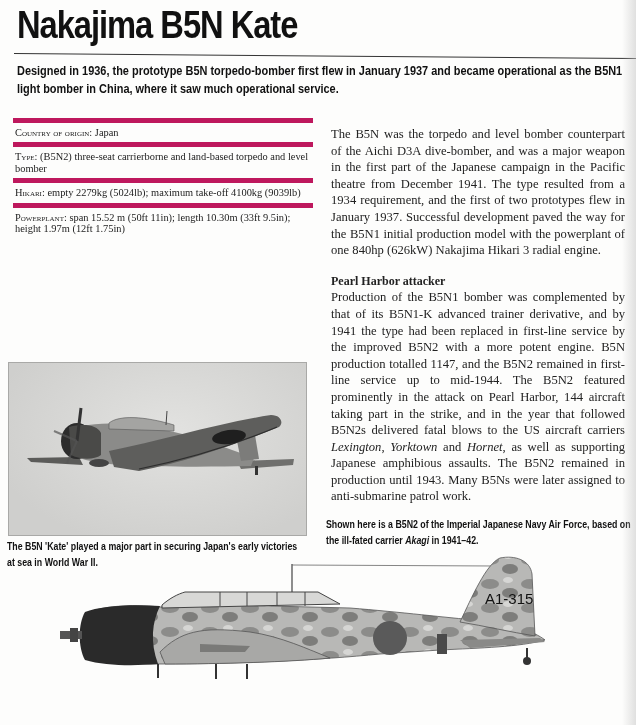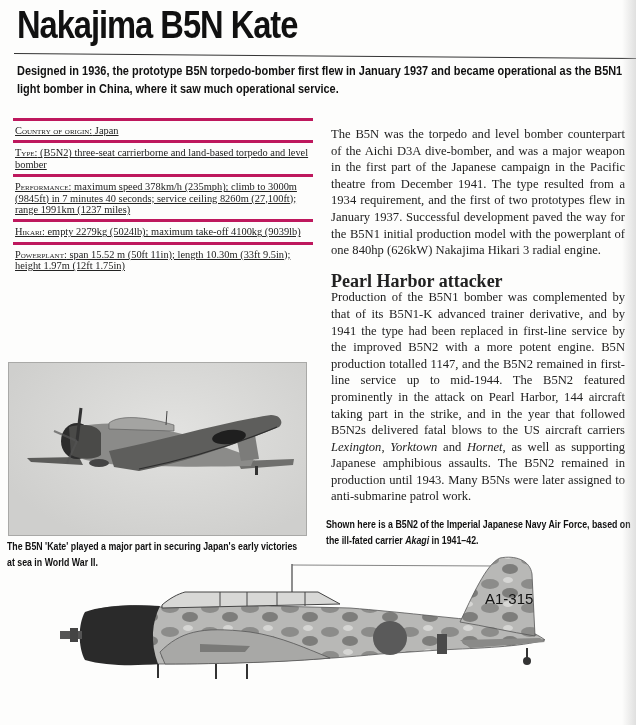--- a/index.html
+++ b/index.html
@@ -29,31 +29,31 @@
     font-family: "Liberation Sans", sans-serif; font-weight: 700;
     font-size: 13.2px; line-height: 18px; color: #111;
     transform: scaleX(0.83); transform-origin: left top;
   }
   .specs {
     position: absolute; left: 13px; top: 118px; width: 300px;
     font-family: "Liberation Serif", serif; font-size: 10.4px; line-height: 11.4px;
     color: #222;
   }
   .spec {
-    border-top: 3px solid #be185d; padding: 4px 2px 4px 2px; text-decoration: underline;
+    border-top: 5px solid #be185d; padding: 4px 2px 4px 2px;
   }
   .spec .lbl { font-variant: small-caps; }
   .body-col {
     position: absolute; left: 331px; top: 126px; width: 294px;
     font-family: "Liberation Serif", serif; font-size: 12.6px; line-height: 16.6px;
     color: #222; text-align: justify;
   }
   .body-col p { margin: 0; }
   .subhead {
-    font-weight: 700; margin-top: 14px !important; font-size: 18px;
+    font-weight: 700; margin-top: 14px !important; font-size: 12px;
   }
   .photo {
     position: absolute; left: 8px; top: 362px; width: 297px; height: 172px;
     background: radial-gradient(ellipse at 55% 40%, #e2e2e0, #cfcfcd 80%);
     border: 1px solid #a9a9a7;
     overflow: hidden;
   }
   .photo-caption {
     position: absolute; left: 7px; top: 538px; width: 360px;
     font-family: "Liberation Sans", sans-serif; font-weight: 700;
@@ -78,21 +78,20 @@
 
 <div class="page">
 
   <div class="title">Nakajima B5N Kate</div>
   <div class="title-rule"></div>
   <div class="intro">Designed in 1936, the prototype B5N torpedo-bomber first flew in January 1937 and became operational as the B5N1 light bomber in China, where it saw much operational service.</div>
 
   <div class="specs">
     <div class="spec"><span class="lbl">Country of origin:</span><span> Japan</span></div>
     <div class="spec"><span class="lbl">Type:</span><span> (B5N2) three-seat carrierborne and land-based torpedo and level bomber</span></div>
-    <div class="spec"><span class="lbl">Performance:</span><span> maximum speed 378km/h (235mph); climb to 3000m (9845ft) in 7 minutes 40 seconds; service ceiling 8260m (27,100ft); range 1991km (1237 miles)</span></div>
     <div class="spec"><span class="lbl">Hikari:</span><span> empty 2279kg (5024lb); maximum take-off 4100kg (9039lb)</span></div>
     <div class="spec"><span class="lbl">Powerplant:</span><span> span 15.52 m (50ft 11in); length 10.30m (33ft 9.5in); height 1.97m (12ft 1.75in)</span></div>
   </div>
 
   <div class="body-col">
     <p>The B5N was the torpedo and level bomber counterpart of the Aichi D3A dive-bomber, and was a major weapon in the first part of the Japanese campaign in the Pacific theatre from December 1941. The type resulted from a 1934 requirement, and the first of two prototypes flew in January 1937. Successful development paved the way for the B5N1 initial production model with the powerplant of one 840hp (626kW) Nakajima Hikari 3 radial engine.</p>
     <p class="subhead">Pearl Harbor attacker</p>
     <p><span>Production of the B5N1 bomber was complemented by that of its B5N1-K advanced trainer derivative, and by 1941 the type had been replaced in first-line service by the improved B5N2 with a more potent engine. B5N production totalled 1147, and the B5N2 remained in first-line service up to mid-1944. The B5N2 featured prominently in the attack on Pearl Harbor, 144 aircraft taking part in the strike, and in the year that followed B5N2s delivered fatal blows to the US aircraft carriers </span><i>Lexington</i><span>, </span><i>Yorktown</i><span> and </span><i>Hornet</i><span>, as well as supporting Japanese amphibious assaults. The B5N2 remained in production until 1943. Many B5Ns were later assigned to anti-submarine patrol work.</span></p>
   </div>
 

